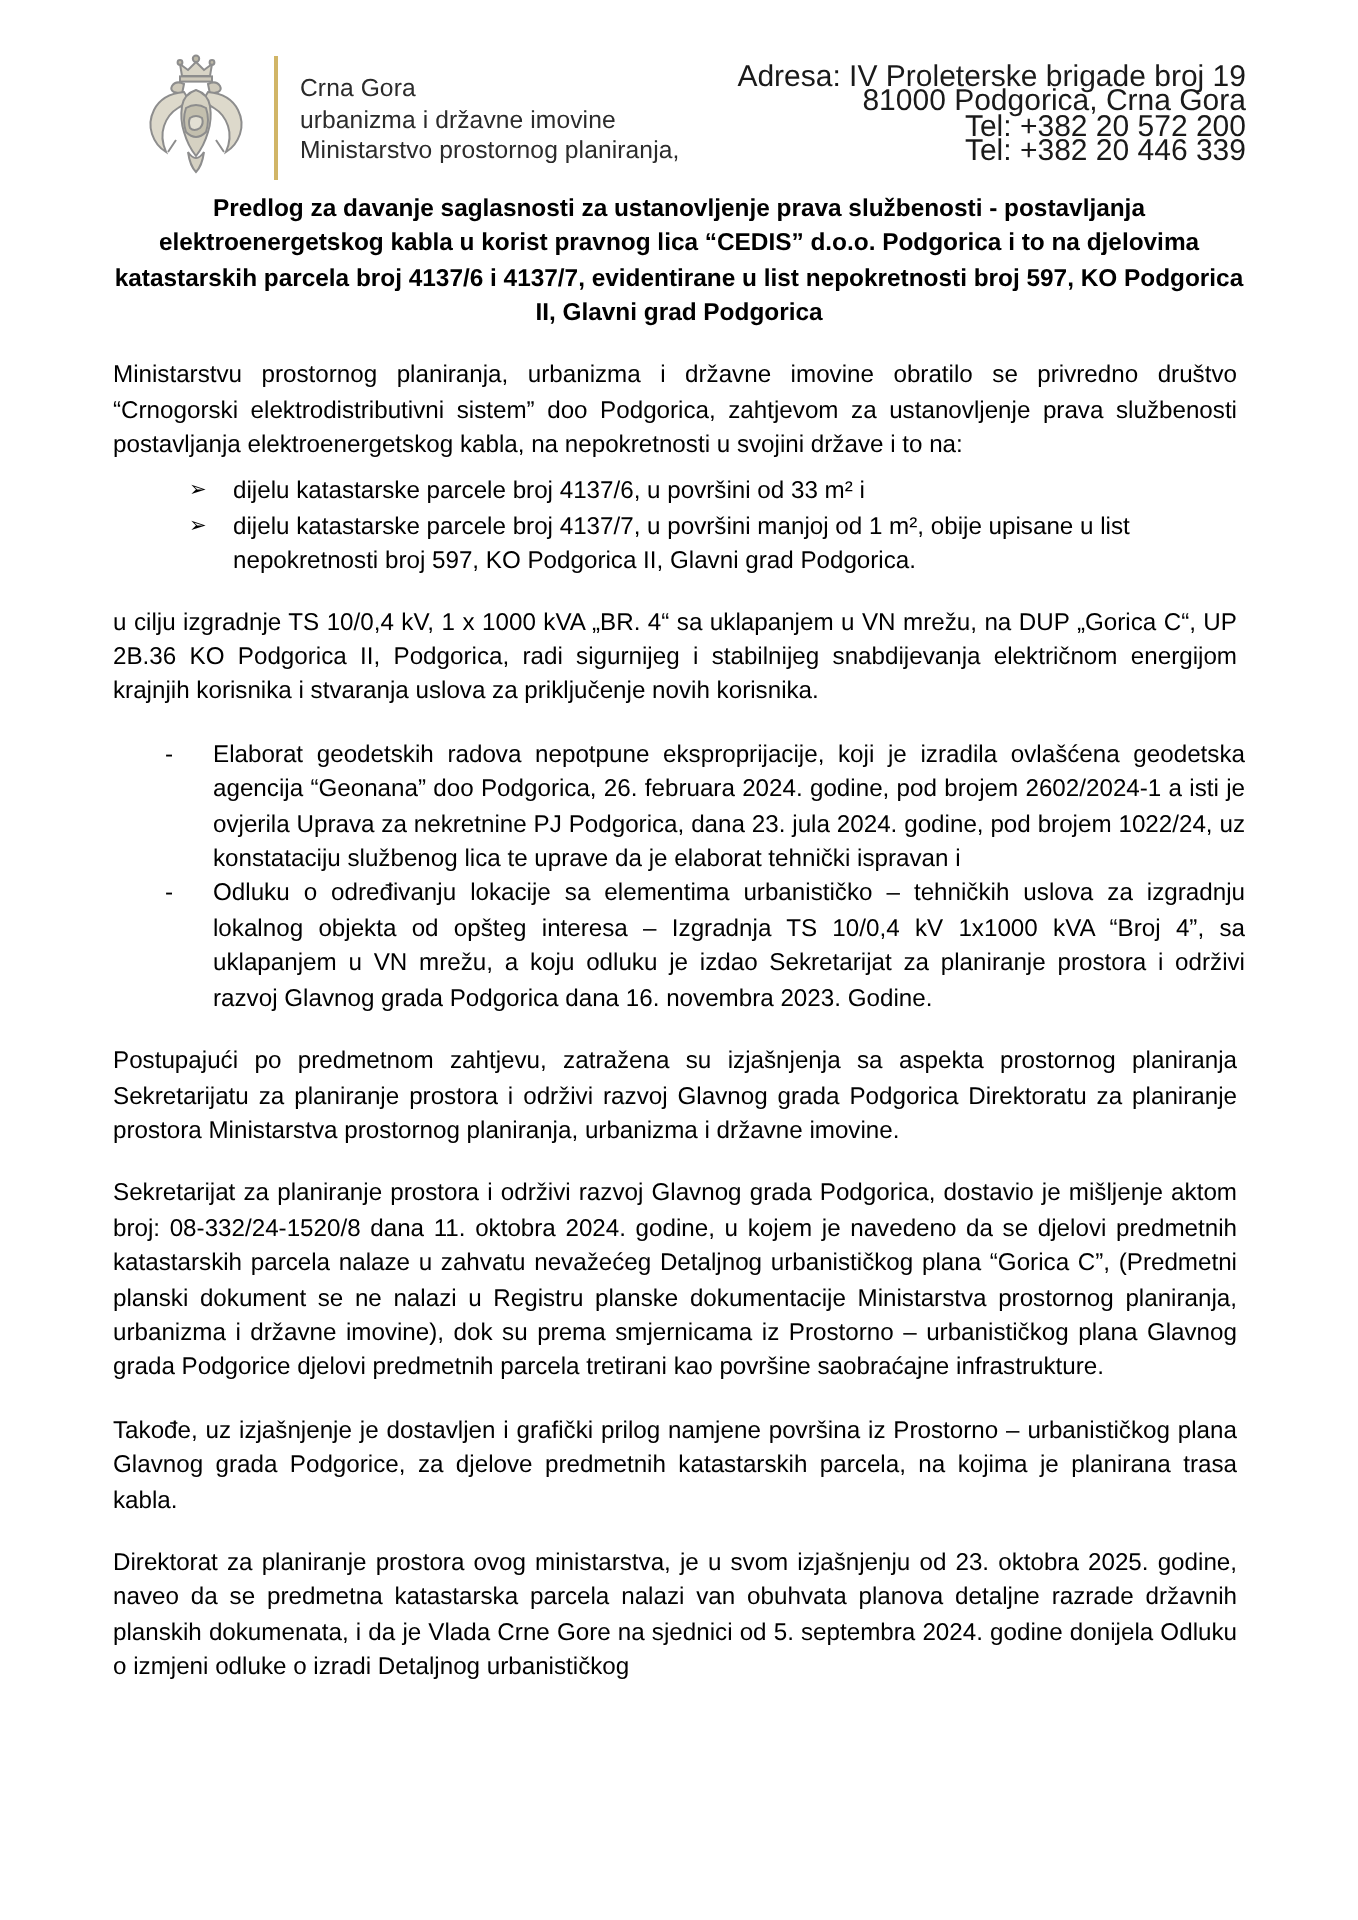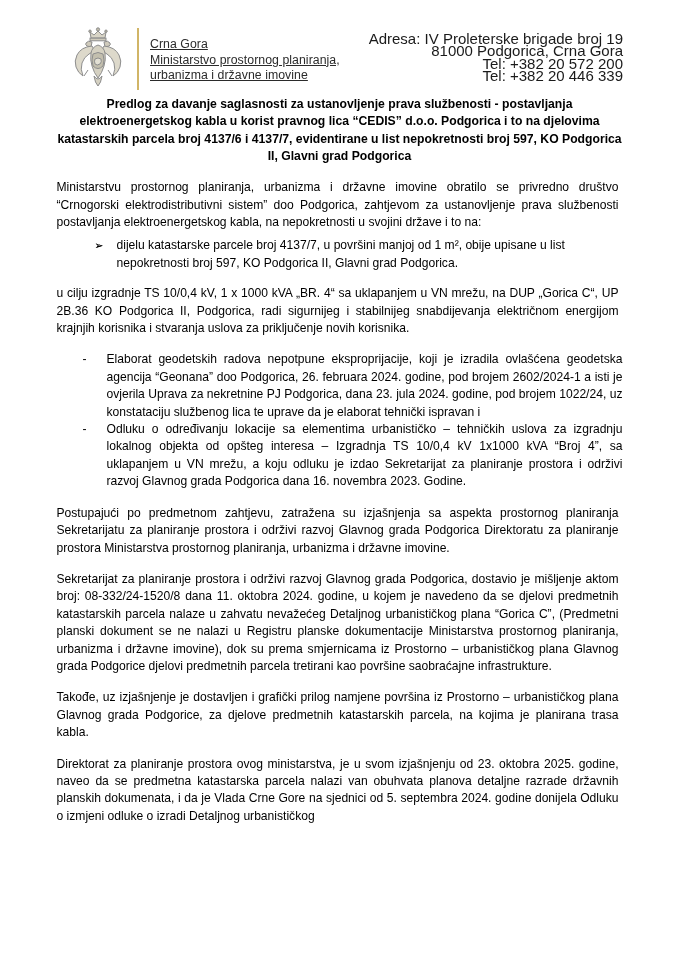--- a/index.html
+++ b/index.html
@@ -47,21 +47,20 @@
     background: #c9a84c;
     margin: 2px 11px 2px 9px;
     opacity: .85;
   }
   .lh-names {
     font-size: 12.3px;
     line-height: 15.6px;
     color: #2b2b2b;
     padding-top: 3px;
     white-space: nowrap;
-    text-decoration: underline;
   }
   .lh-names div { letter-spacing: .05px; }
   .lh-right {
     text-align: right;
     font-size: 15px;
     line-height: 12.4px;
     color: #1a1a1a;
     padding-top: 7px;
     white-space: nowrap;
   }
@@ -168,42 +167,43 @@
 
             <path d="M26 50 q4 6 8 0 q-1 7 -4 10 q-3 -3 -4 -10 Z" fill="#d5d1c2" stroke="#8d8d8d"></path>
 
             <path d="M20 44 l-4 6 M40 44 l4 6" stroke="#8d8d8d"></path>
           </g>
         </svg>
       </div>
       <div class="lh-divider"></div>
       <div class="lh-names">
         <div>Crna Gora</div>
+        <div>urbanizma i državne imovine</div>
         <div>Ministarstvo prostornog planiranja,</div>
-        <div>urbanizma i državne imovine</div>
       </div>
     </div>
 
     <div class="lh-right">
       <div>Adresa: IV Proleterske brigade broj 19</div>
       <div>81000 Podgorica, Crna Gora</div>
       <div>Tel: +382 20 572 200</div>
       <div>Tel: +382 20 446 339</div>
     </div>
   </div>
 
   <div class="doc-title">Predlog za davanje saglasnosti za ustanovljenje prava službenosti - postavljanja elektroenergetskog kabla u korist pravnog lica “CEDIS” d.o.o. Podgorica i to na djelovima katastarskih parcela broj 4137/6 i 4137/7, evidentirane u list nepokretnosti broj 597, KO Podgorica II, Glavni grad Podgorica</div>
 
   <div class="body-wrap">
 
     <p class="para tight">Ministarstvu prostornog planiranja, urbanizma i državne imovine obratilo se privredno društvo “Crnogorski elektrodistributivni sistem” doo Podgorica, zahtjevom za ustanovljenje prava službenosti postavljanja elektroenergetskog kabla, na nepokretnosti u svojini države i to na:</p>
 
     <ul class="arrow-list">
       <li>
         <span class="arrow-mark">➢</span>
+        <span>dijelu katastarske parcele broj 4137/6, u površini od 33 m² i</span>
       </li>
       <li>
         <span class="arrow-mark">➢</span>
         <span>dijelu katastarske parcele broj 4137/7, u površini manjoj od 1 m², obije upisane u list nepokretnosti broj 597, KO Podgorica II, Glavni grad Podgorica.</span>
       </li>
     </ul>
 
     <p class="para">u cilju izgradnje TS 10/0,4 kV, 1 x 1000 kVA „BR. 4“ sa uklapanjem u VN mrežu, na DUP „Gorica C“, UP 2B.36 KO Podgorica II, Podgorica, radi sigurnijeg i stabilnijeg snabdijevanja električnom energijom krajnjih korisnika i stvaranja uslova za priključenje novih korisnika.</p>
 
 

